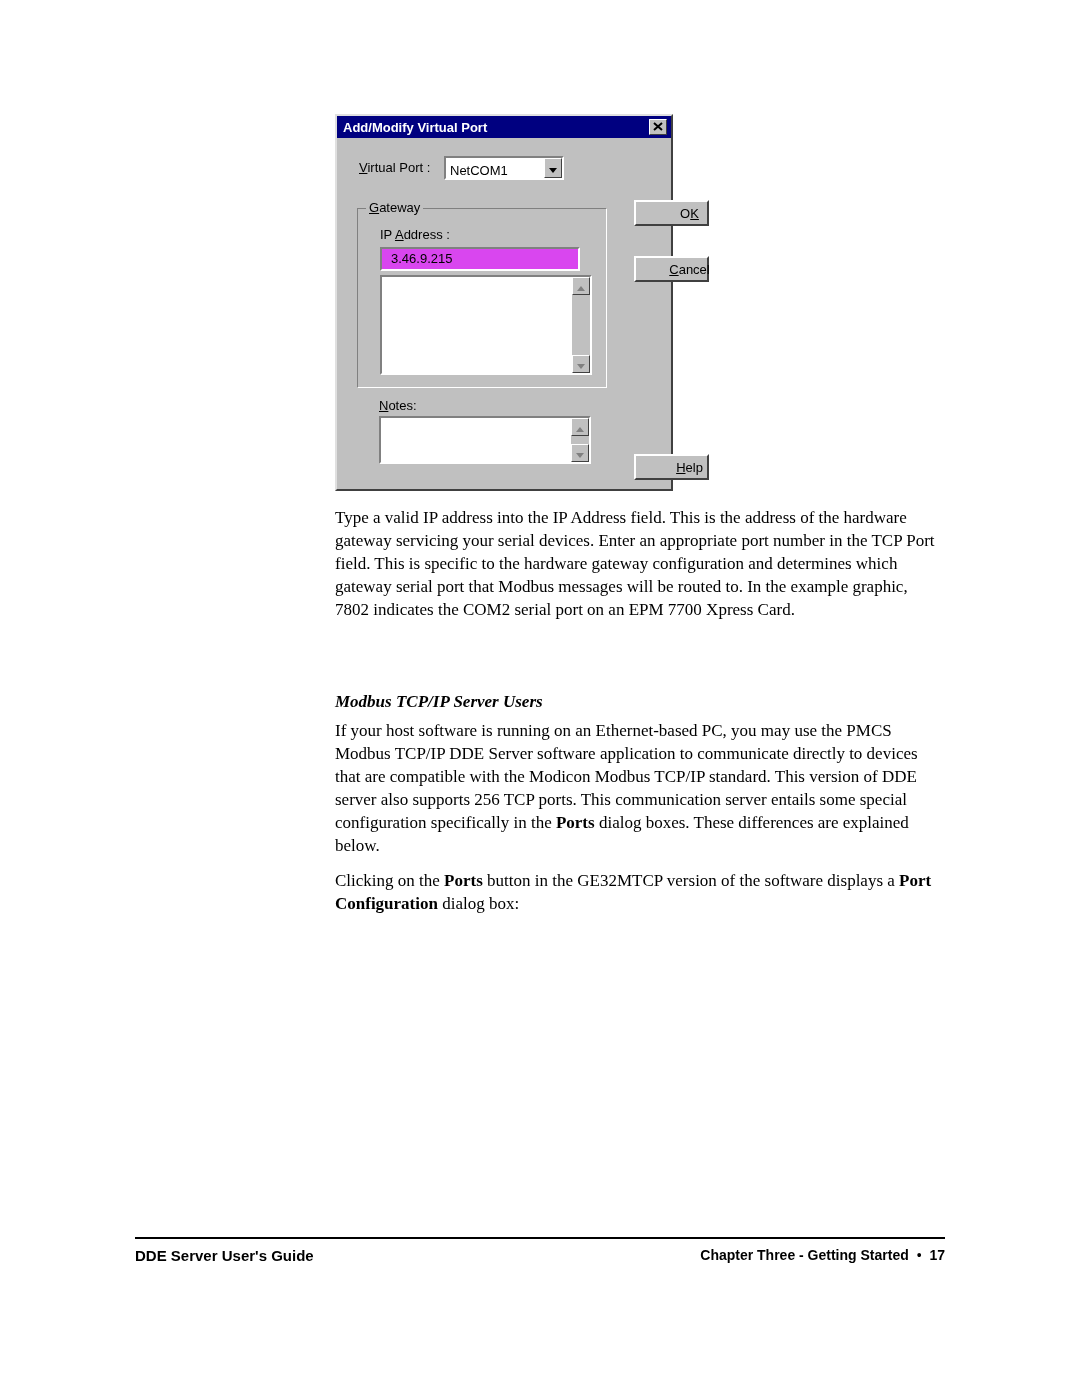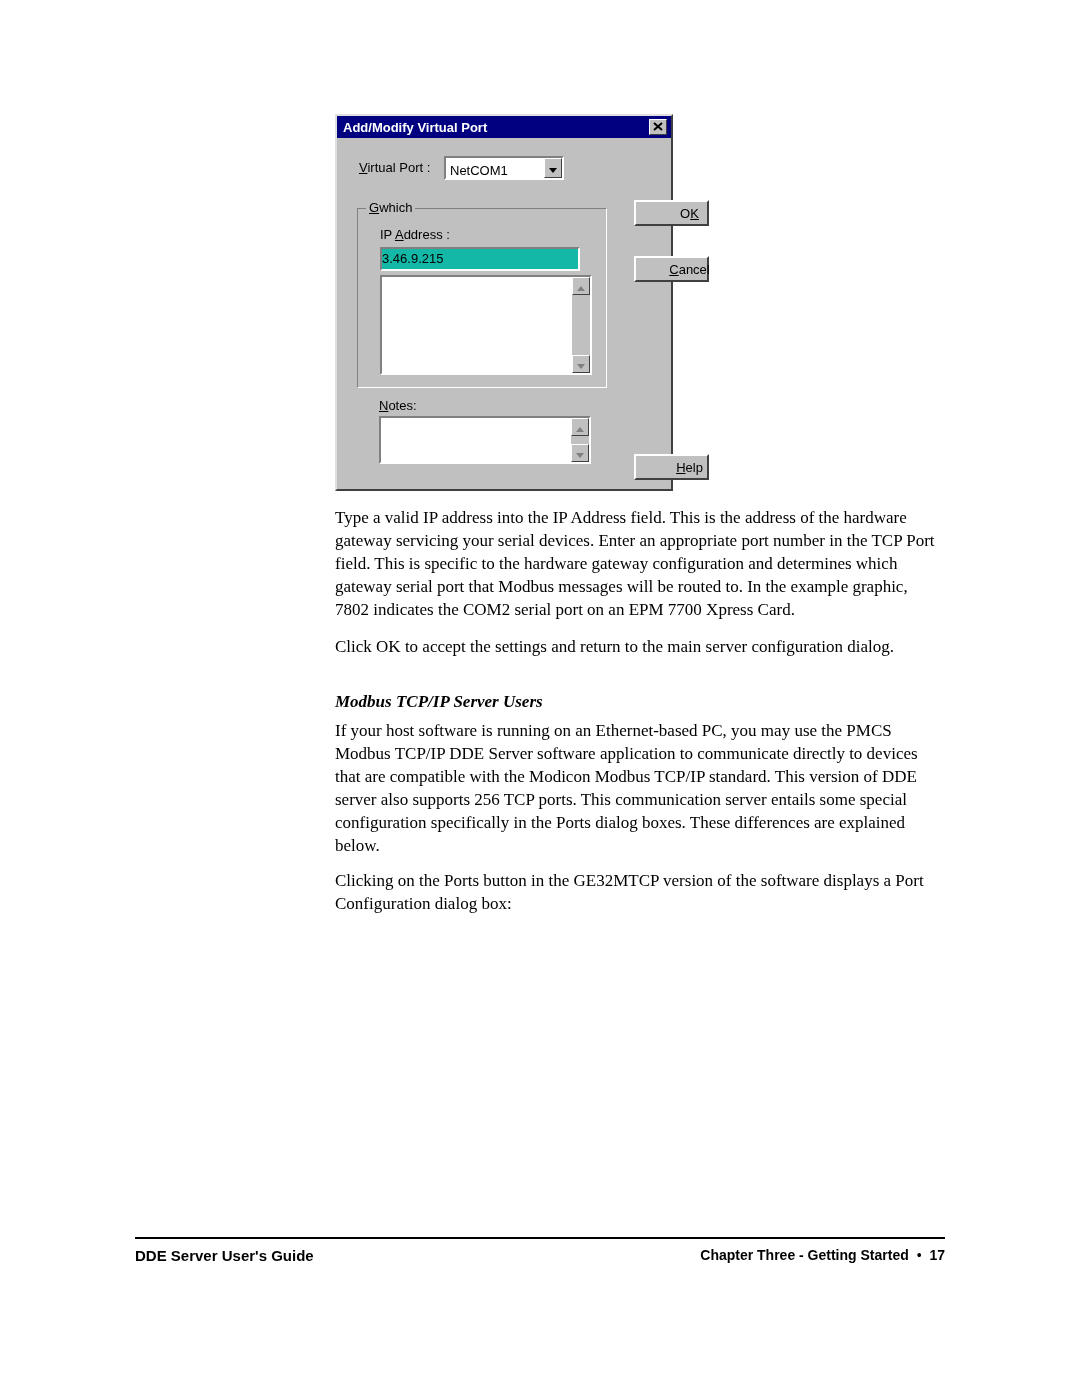--- a/index.html
+++ b/index.html
@@ -114,28 +114,28 @@
   .group-legend {
     position: absolute;
     top: -9px;
     left: 8px;
     background: #c0c0c0;
     padding: 0 3px;
     font-size: 13px;
   }
   .sunken-input {
     position: absolute;
-    background: #14b8a6;
+    background: #d946ef;
     border-top: 2px solid #808080;
     border-left: 2px solid #808080;
     border-right: 2px solid #ffffff;
     border-bottom: 2px solid #ffffff;
     box-sizing: border-box;
     font-size: 13px;
-    padding: 2px 0;
+    padding: 2px 9px;
   }
   .sunken-multi {
     position: absolute;
     background: #ffffff;
     border-top: 2px solid #808080;
     border-left: 2px solid #808080;
     border-right: 2px solid #ffffff;
     border-bottom: 2px solid #ffffff;
     box-sizing: border-box;
     display: flex;
@@ -187,21 +187,21 @@
   .heading {
     position: absolute;
     left: 335px;
     top: 692px;
     font-style: italic;
     font-weight: bold;
     font-size: 17px;
   }
   .para3 { top: 720px; }
   .para4 { top: 870px; }
-  .content b { font-weight: normal; margin-top: 26px; }
+  .content b { font-weight: bold; margin-top: 26px; }
   
   .footer-rule {
     position: absolute;
     left: 135px;
     top: 1237px;
     width: 810px;
     height: 2px;
     background: #000;
   }
   .footer-left {
@@ -252,21 +252,21 @@
           <span>
             <svg width="8" height="5" viewBox="0 0 8 5">
                 <path d="M0 0 L8 0 L4 5 Z" fill="#000"></path>
               </svg>
           </span>
         </div>
       </div>
 
       <div class="groupbox" style="left:20px; top:70px; width:250px; height:180px;">
         <div class="group-legend">
-          <span class="u">G</span><span>which</span>
+          <span class="u">G</span><span>ateway</span>
         </div>
 
         <div class="label" style="left:22px; top:18px;">
           <span>IP </span><span class="u">A</span><span>ddress :</span>
         </div>
 
         <div class="sunken-input" style="left:22px; top:38px; width:200px; height:24px;">
           <span>3.46.9.215</span>
         </div>
 
@@ -313,21 +313,20 @@
         <span><span class="u">C</span><span>ancel</span></span>
       </div>
       <div class="win-btn" style="left:297px; top:316px;">
         <span><span class="u">H</span><span>elp</span></span>
       </div>
 
     </div>
   </div>
 
   <div class="content para1">Type a valid IP address into the IP Address field. This is the address of the hardware gateway servicing your serial devices. Enter an appropriate port number in the TCP Port field. This is specific to the hardware gateway configuration and determines which gateway serial port that Modbus messages will be routed to. In the example graphic, 7802 indicates the COM2 serial port on an EPM 7700 Xpress Card.</div>
-  <div class="content para2">Click OK to accept the settings and return to the main server configuration dialog.</div>
 
   <div class="heading">Modbus TCP/IP Server Users</div>
 
   <div class="content para3">
     <span>If your host software is running on an Ethernet-based PC, you may use the PMCS Modbus TCP/IP DDE Server software application to communicate directly to devices that are compatible with the Modicon Modbus TCP/IP standard. This version of DDE server also supports 256 TCP ports. This communication server entails some special configuration specifically in the </span><b>Ports</b><span> dialog boxes. These differences are explained below.</span>
   </div>
 
   <div class="content para4">
     <span>Clicking on the </span><b>Ports</b><span> button in the GE32MTCP version of the software displays a </span><b>Port Configuration</b><span> dialog box:</span>
   </div>

